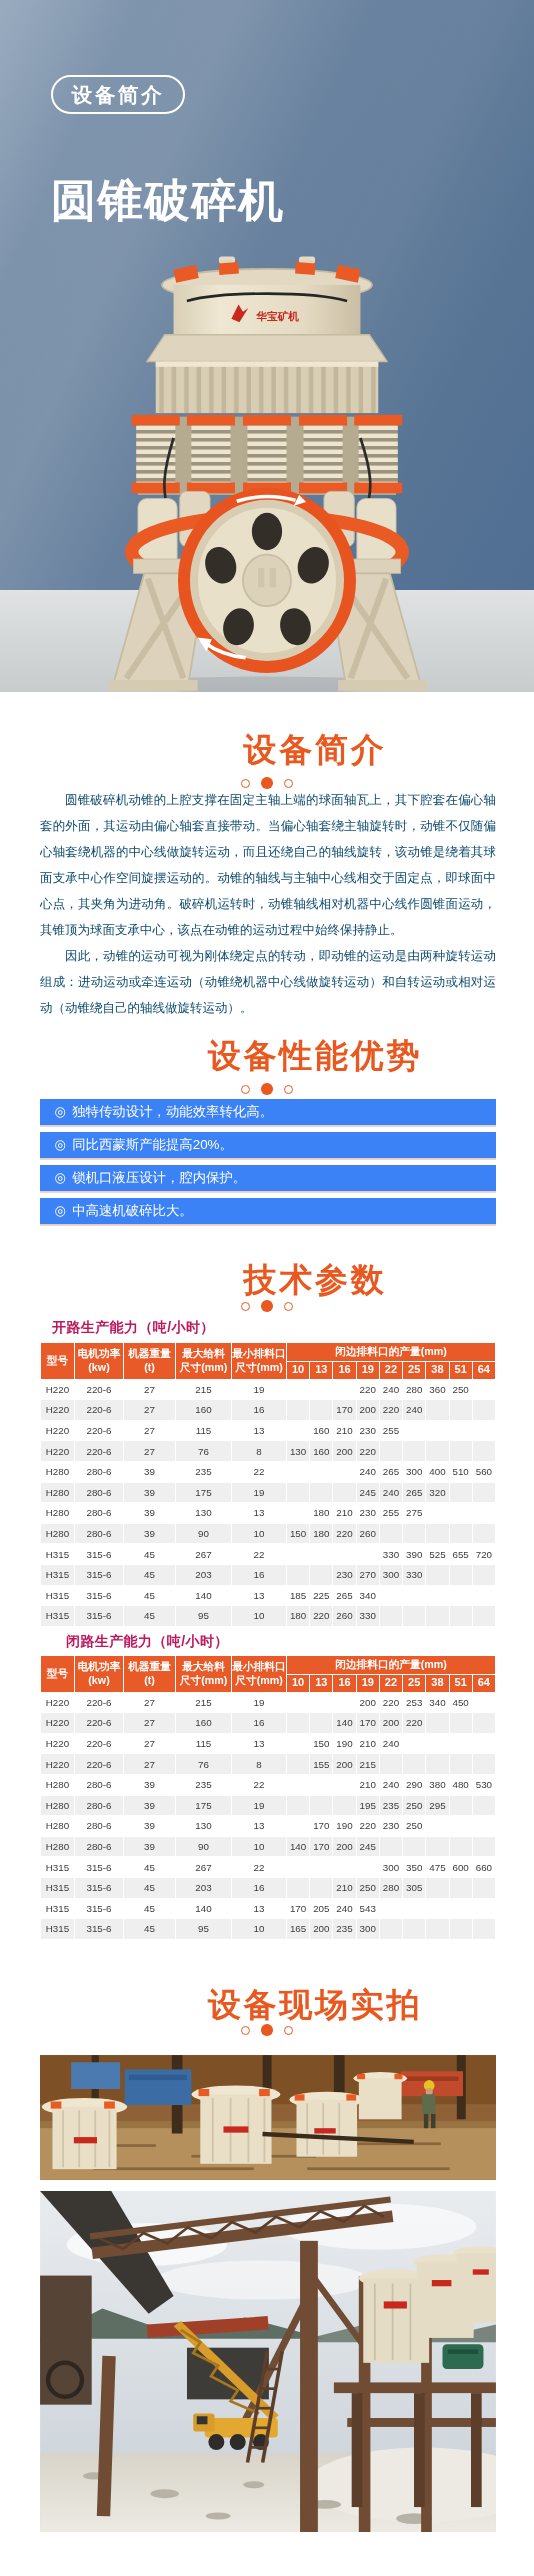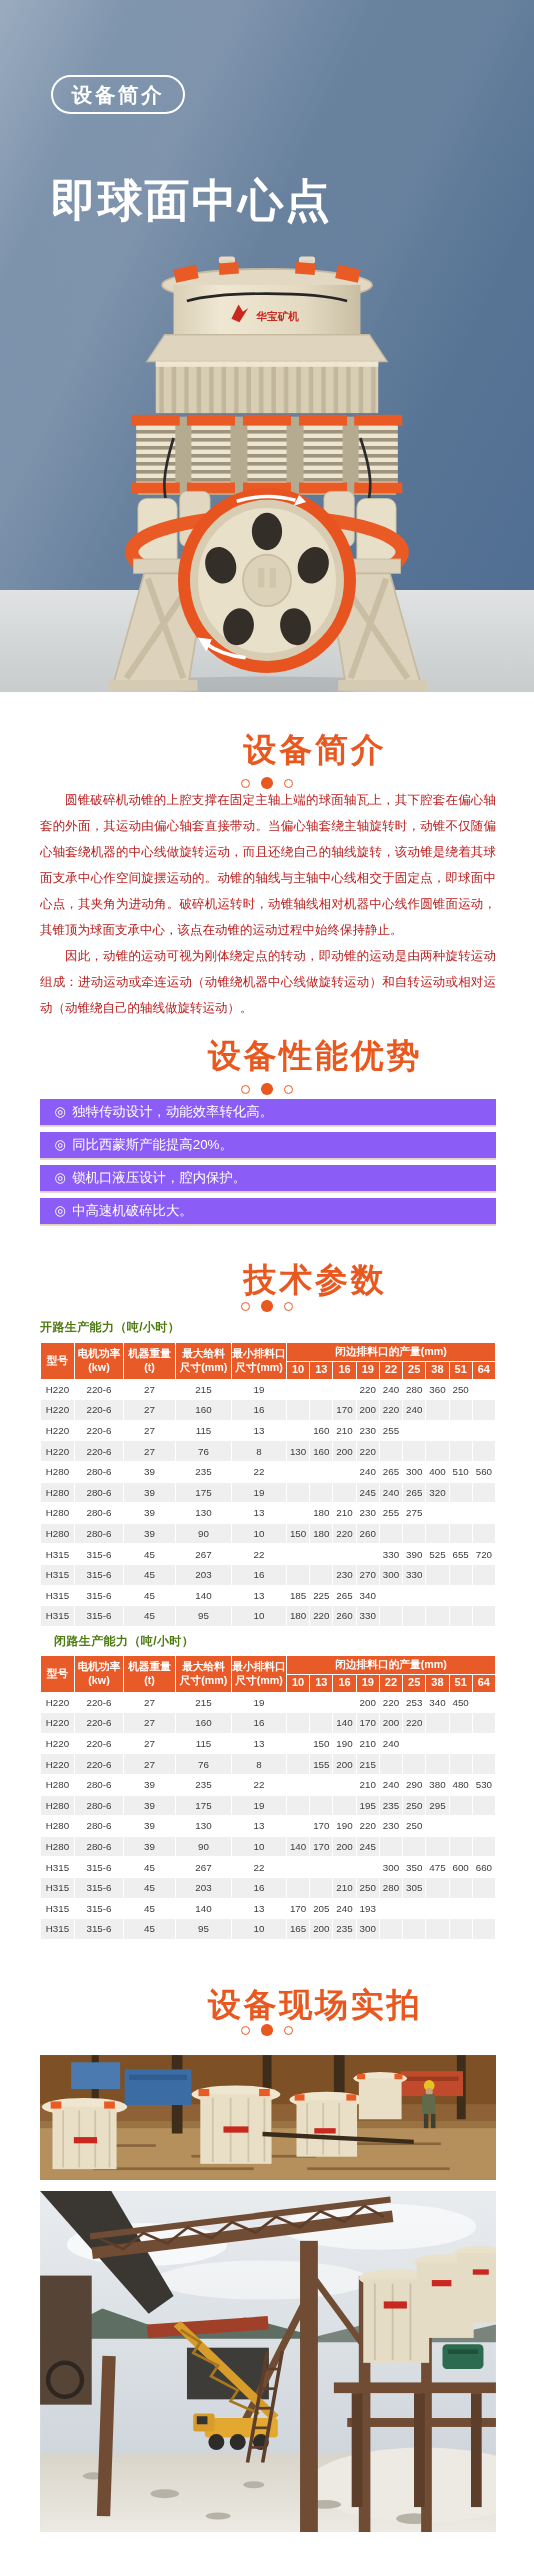--- a/index.html
+++ b/index.html
@@ -22,33 +22,33 @@
 
   
   .h2{position:absolute;left:0;width:534px;text-align:center;color:#E9581F;
       font-size:33px;font-weight:800;letter-spacing:2.7px;line-height:41px;padding-left:48px;}
   .dots{position:absolute;left:0;width:534px;display:flex;justify-content:center;
         align-items:center;gap:11.6px;height:12.5px;}
   .dot{width:9px;height:9px;border-radius:50%;border:1.8px solid #E9581F;box-sizing:border-box;background:#fff;}
   .dot.filled{width:11.6px;height:11.6px;border:none;background:#E9581F;}
 
   
-  .intro{position:absolute;left:40px;top:787px;width:456px;color:#b91c1c;
+  .intro{position:absolute;left:40px;top:787px;width:456px;color:#0c4a6e;
          font-size:12.5px;line-height:26px;text-align:justify;}
   .intro p{margin:0;text-indent:2em;}
 
   
   .adv-list{position:absolute;left:40px;top:1099px;width:456px;}
-  .adv-bar{height:26px;line-height:26px;background:#8b5cf6;color:#fff;font-size:13.4px;
+  .adv-bar{height:26px;line-height:26px;background:#3b82f6;color:#fff;font-size:13.4px;
            padding-left:14.3px;box-sizing:border-box;margin-bottom:7.1px;
            box-shadow:0 1.8px 0 rgba(160,50,10,.25);white-space:nowrap;}
   .adv-bullet{margin-right:6.2px;}
 
   
-  .sub-title{position:absolute;left:40px;color:#4d7c0f;font-size:12px;font-weight:800;letter-spacing:0.4px;}
+  .sub-title{position:absolute;left:52px;color:#be185d;font-size:14px;font-weight:800;letter-spacing:0.4px;}
   .table-wrap{position:absolute;left:40px;width:456px;}
   table.ptable{width:456px;border-collapse:collapse;table-layout:fixed;}
   .ptable thead th{background:#E85A28;color:#fff;font-weight:700;font-size:10.7px;
         line-height:1.25;border:1.8px solid #fff;padding:0.9px 0;text-align:center;}
   .ptable thead tr:first-child th{height:16px;}
   .ptable thead tr:last-child th{height:15px;font-size:11px;}
   .ptable tbody td{height:19.6px;font-size:9.8px;color:#3C3C3C;text-align:center;
         border:0.9px solid #fff;border-left-width:1.8px;border-right-width:1.8px;padding:0;background:#fff;}
   .ptable tbody tr:nth-child(even) td{background:#EFEFEF;}
 
@@ -162,21 +162,21 @@
       <ellipse cx="200" cy="372" rx="27" ry="29" fill="#DCD2BA" stroke="#C8BDA3" stroke-width="2"></ellipse>
       <rect x="190" y="358" width="7" height="22" fill="#CFC5AB"></rect>
       <rect x="203" y="358" width="7" height="22" fill="#CFC5AB"></rect>
       <path d="M166 283 A 80 50 0 0 1 232 282" stroke="#fff" stroke-width="4" fill="none"></path>
       <polygon points="236,276 244,284 230,288" fill="#fff"></polygon>
       <path d="M130 442 A 80 50 0 0 0 176 459" stroke="#fff" stroke-width="4" fill="none"></path>
       <polygon points="122,436 132,452 138,438" fill="#fff"></polygon>
     </svg>
 
     <div class="badge">设备简介</div>
-    <div class="hero-title"><br><span>即球面中心点</span></div>
+    <div class="hero-title"><br><span>圆锥破碎机</span></div>
   </div>
 
   <div class="h2" style="top:729px;">设备简介</div>
   <div class="dots" style="top:777px;">
     <span class="dot"></span>
       <span class="dot filled"></span>
       <span class="dot"></span>
   </div>
   <div class="intro">
     <p>圆锥破碎机动锥的上腔支撑在固定主轴上端的球面轴瓦上，其下腔套在偏心轴套的外面，其运动由偏心轴套直接带动。当偏心轴套绕主轴旋转时，动锥不仅随偏心轴套绕机器的中心线做旋转运动，而且还绕自己的轴线旋转，该动锥是绕着其球面支承中心作空间旋摆运动的。动锥的轴线与主轴中心线相交于固定点，即球面中心点，其夹角为进动角。破碎机运转时，动锥轴线相对机器中心线作圆锥面运动，其锥顶为球面支承中心，该点在动锥的运动过程中始终保持静止。</p>
@@ -643,21 +643,21 @@
           </tr>
           <tr>
             <td>H315</td>
             <td>315-6</td>
             <td>45</td>
             <td>140</td>
             <td>13</td>
             <td>170</td>
             <td>205</td>
             <td>240</td>
-            <td>193</td>
+            <td>543</td>
             <td></td>
             <td></td>
             <td></td>
             <td></td>
             <td></td>
           </tr>
           <tr>
             <td>H315</td>
             <td>315-6</td>
             <td>45</td>

